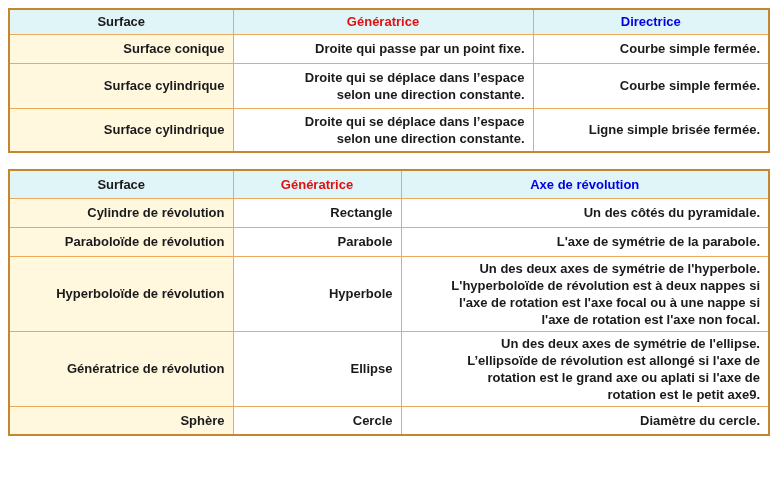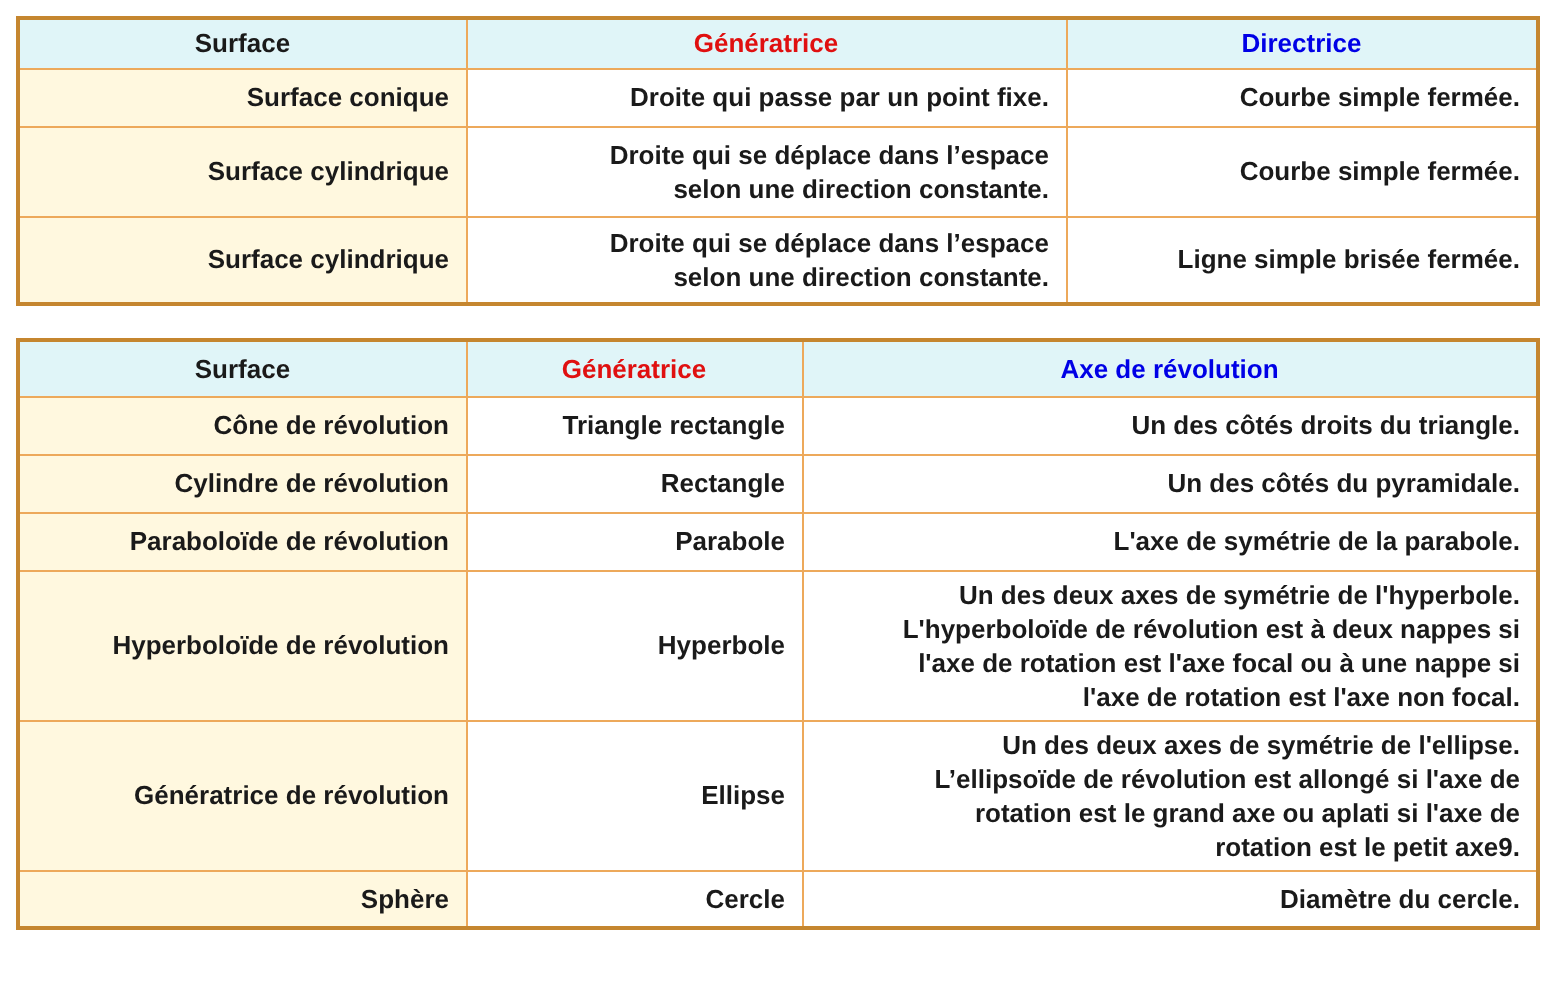--- a/index.html
+++ b/index.html
@@ -94,25 +94,20 @@
         <col style="width:168px">
         <col style="width:368px">
       </colgroup>
     <tbody>
         <tr style="height:28px">
       <th>Surface</th>
       <th class="c-red">Génératrice</th>
       <th class="c-blue">Axe de révolution</th>
     </tr>
     <tr style="height:29px">
-      <td class="first">Cône de révolution</td>
-      <td>Triangle rectangle</td>
-      <td>Un des côtés droits du triangle.</td>
-    </tr>
-    <tr style="height:29px">
       <td class="first">Cylindre de révolution</td>
       <td>Rectangle</td>
       <td>Un des côtés du pyramidale.</td>
     </tr>
     <tr style="height:29px">
       <td class="first">Paraboloïde de révolution</td>
       <td>Parabole</td>
       <td>L'axe de symétrie de la parabole.</td>
     </tr>
     <tr style="height:75px">

